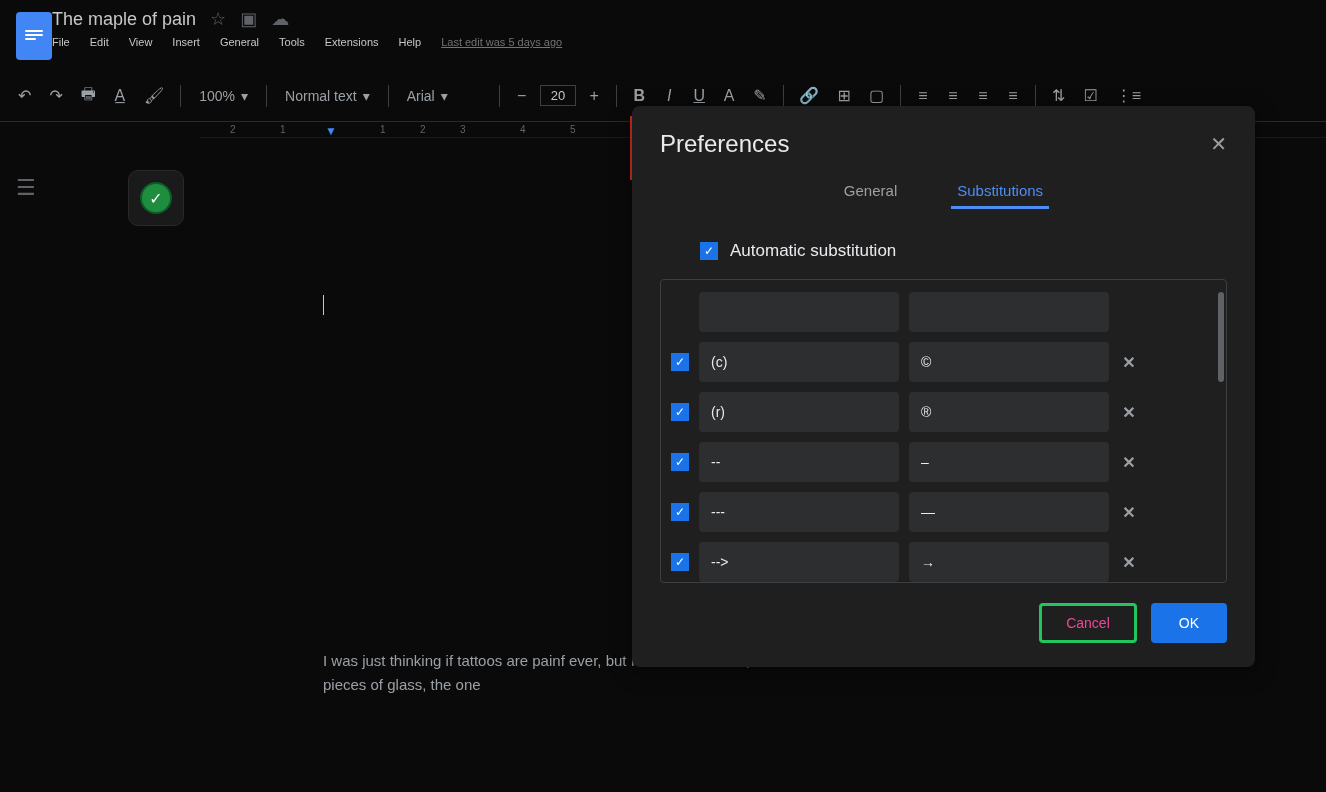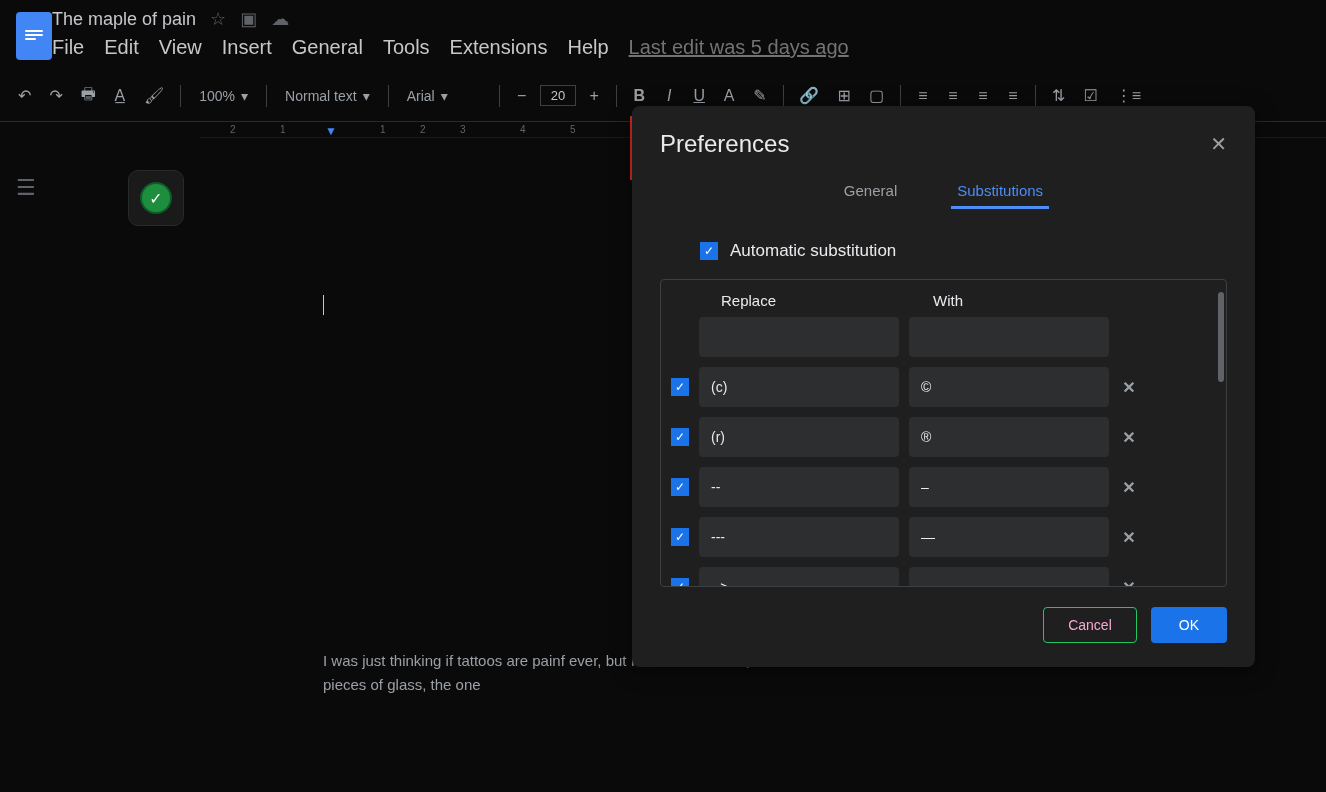--- a/index.html
+++ b/index.html
@@ -5,21 +5,21 @@
 *{margin:0;padding:0;box-sizing:border-box;font-family:Arial,sans-serif}
 body{background:#0a0a0a;color:#e8eaed;width:1326px;height:792px;overflow:hidden;position:relative}
 .header{display:flex;align-items:flex-start;padding:8px 16px;}
 .doc-icon{width:36px;height:48px;background:#4285f4;border-radius:4px;display:flex;align-items:center;justify-content:center;margin-top:4px}
 .doc-icon-inner{width:18px;height:12px;display:flex;flex-direction:column;gap:2px}
 .doc-icon-line{height:2px;background:#fff;border-radius:1px}
 .header-main{flex:1}
 .title-row{display:flex;align-items:center;gap:14px;margin-bottom:6px}
 .doc-title{font-size:18px;color:#c5c7ca}
 .title-icon{color:#5f6368;font-size:18px;cursor:pointer}
-.menubar{display:flex;gap:20px;font-size:20px;color:#c5c7ca;align-items:center}
+.menubar{display:flex;gap:20px;font-size:11px;color:#c5c7ca;align-items:center}
 .menubar-item{cursor:pointer}
 .last-edit{text-decoration:underline;color:#737373;}
 .toolbar{display:flex;align-items:center;gap:6px;padding:6px 12px;border-bottom:1px solid #2a2a2a;margin-top:2px}
 .tb-btn{color:#9aa0a6;font-size:16px;padding:6px;cursor:pointer;min-width:24px;text-align:center}
 .tb-sep{width:1px;height:22px;background:#3c4043;margin:0 4px}
 .tb-select{color:#9aa0a6;font-size:14px;padding:4px 8px;cursor:pointer;display:flex;align-items:center;gap:6px}
 .tb-fontsize{border:1px solid #3c4043;padding:2px 10px;font-size:13px;color:#c5c7ca}
 .ruler{height:16px;background:#0a0a0a;position:relative;margin-left:200px;font-size:10px;color:#5f6368;border-bottom:1px solid #1a1a1a}
 .ruler-mark{position:absolute;top:2px}
 .ruler-ind{position:absolute;top:2px;color:#4285f4;font-size:12px}
@@ -48,21 +48,21 @@
 .sub-header{display:flex;gap:12px;padding:0 0 8px 50px}
 .sub-header span{font-size:15px;color:#e8eaed;width:200px}
 .sub-row{display:flex;align-items:center;gap:10px;margin-bottom:10px}
 .sub-row .checkbox{flex-shrink:0}
 .sub-check-spacer{width:18px;flex-shrink:0}
 .sub-input{width:200px;height:40px;background:#2d2e30;border:none;border-radius:4px;padding:0 12px;color:#e8eaed;font-size:14px}
 .del-btn{color:#9aa0a6;font-size:16px;font-weight:bold;cursor:pointer;width:20px;text-align:center}
 .scroll-ind{position:absolute;right:2px;top:12px;width:6px;height:90px;background:#5f6368;border-radius:3px}
 .modal-footer{display:flex;justify-content:flex-end;gap:14px;margin-top:20px}
 .btn{padding:9px 24px;font-size:14px;border-radius:4px;cursor:pointer;border:none}
-.btn-cancel{background:transparent;border:1px solid #22c55e;color:#f9a8d4}
+.btn-cancel{background:transparent;border:3px solid #22c55e;color:#ec4899}
 .btn-ok{background:#1a73e8;color:#fff;padding:9px 28px}
 </style>
 </head>
 <body>
 
 <div class="header">
   <div class="doc-icon">
     <div class="doc-icon-inner">
         <div class="doc-icon-line"></div>
         <div class="doc-icon-line"></div>
@@ -162,24 +162,20 @@
   <div class="tabs">
     <div class="tab">General</div>
     <div class="tab active">Substitutions</div>
   </div>
   <div class="check-row">
     <div class="checkbox">✓</div>
     <span class="check-label">Automatic substitution</span>
   </div>
   <div class="sub-container">
     <div class="scroll-ind"></div>
-    <div class="sub-header">
-      <span>Replace</span>
-      <span>With</span>
-    </div>
     <div class="sub-row">
       <span class="sub-check-spacer"></span>
       <input class="sub-input" style="">
       <input class="sub-input" style="">
     </div>
     <div class="sub-row">
       <div class="checkbox">✓</div>
       <input class="sub-input" value="(c)" style="">
       <input class="sub-input" value="©" style="">
       <span class="del-btn">✕</span>

